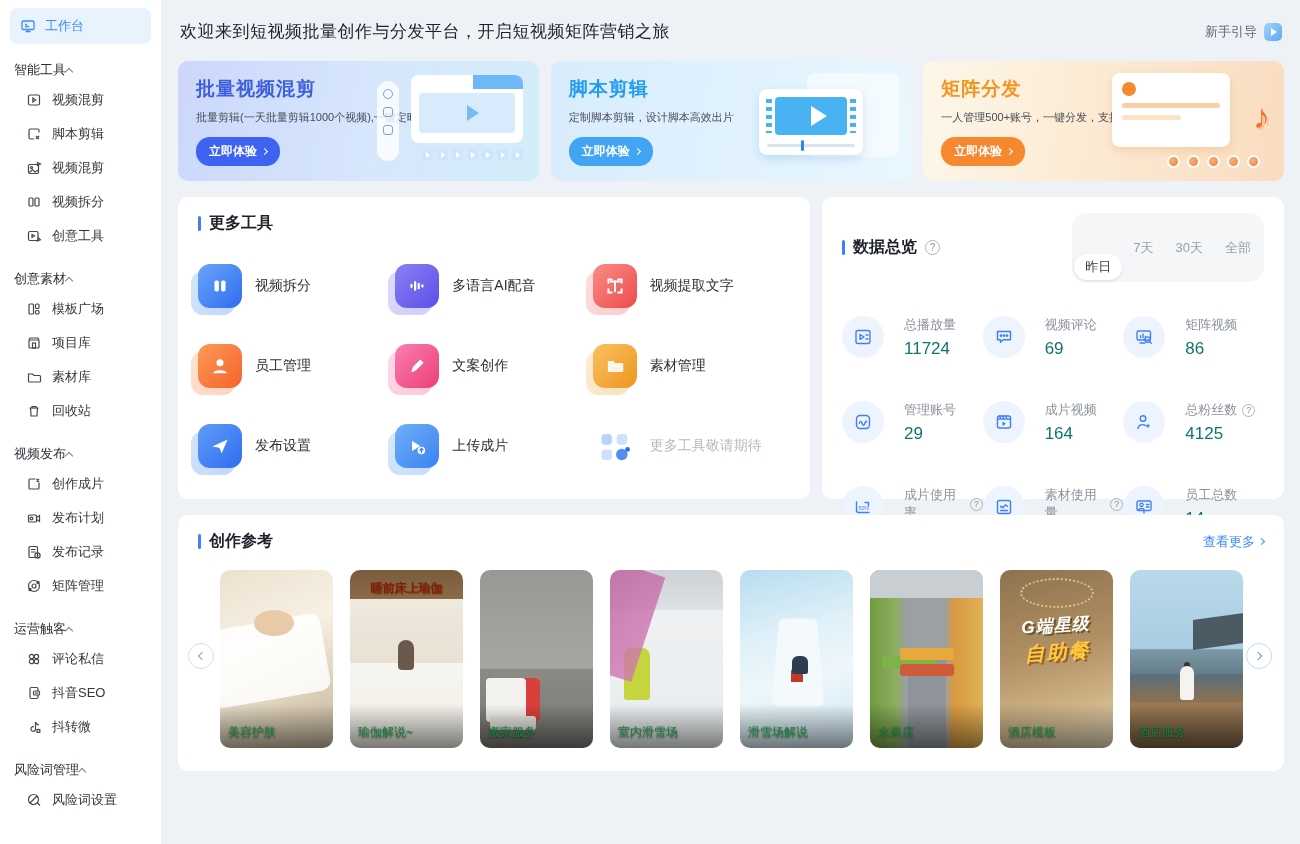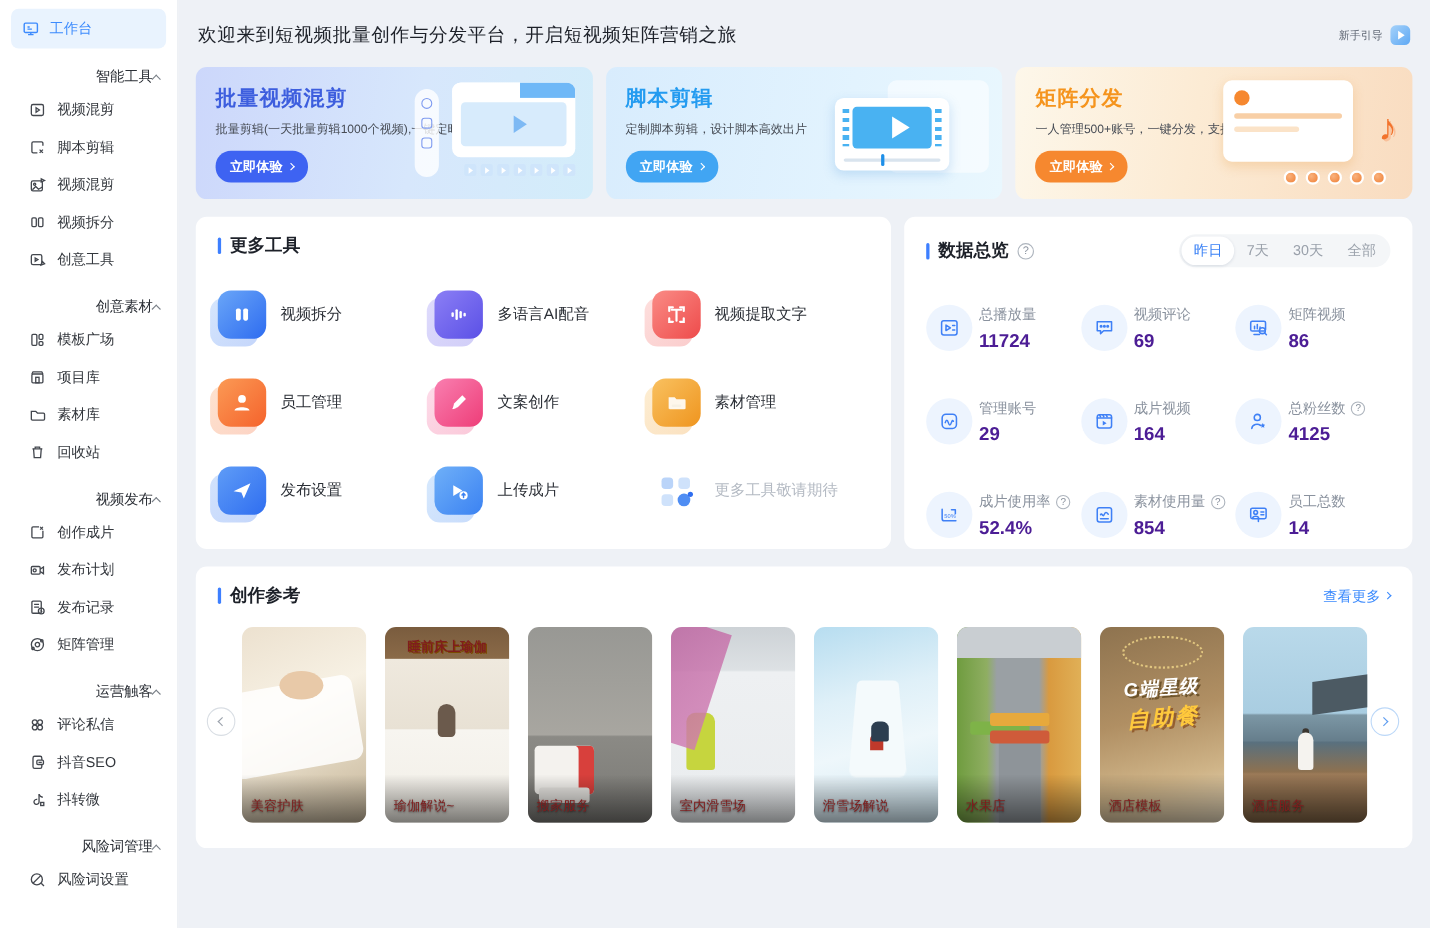--- a/index.html
+++ b/index.html
@@ -4,30 +4,30 @@
 <style>
   * { margin:0; padding:0; box-sizing:border-box; }
   html,body { width:1300px; height:844px; }
   body { font-family:"Liberation Sans","DejaVu Sans",sans-serif; background:#eef1f6; color:#1f2329; overflow:hidden; }
   .app { display:flex; width:1300px; height:844px; }
 
   
   .sidebar { width:162px; background:#fff; border-right:1px solid #edf0f4; padding:8px 10px; flex:none; overflow:hidden; }
   .ws-item { display:flex; align-items:center; gap:9px; background:#e9f3fe; color:#3d8bfd; border-radius:7px; padding:9px 10px; font-size:13px; cursor:pointer; }
   .ws-item svg { width:16px; height:16px; stroke:#3d8bfd; fill:none; stroke-width:1.3; flex:none; }
-  .side-sec-title { display:flex; justify-content:flex-end; align-items:center; font-size:13px; color:#2b2f36; margin:17px 4px 4px 4px; cursor:pointer; }
+  .side-sec-title { display:flex; justify-content:flex-start; align-items:center; font-size:13px; color:#2b2f36; margin:17px 4px 4px 4px; cursor:pointer; }
   .caret-up { width:6px; height:6px; border-top:1.4px solid #7a8088; border-left:1.4px solid #7a8088; transform:rotate(45deg); margin-right:2px; margin-top:3px; }
   .side-item { display:flex; align-items:center; gap:10px; font-size:13px; color:#33373d; padding:8px 2px 8px 16px; cursor:pointer; border-radius:6px; }
   .side-item svg { width:16px; height:16px; stroke:#43474e; fill:none; stroke-width:1.2; flex:none; }
 
   
   .main { flex:1; padding:10px 16px 0 16px; overflow:hidden; }
   .welcome-row { display:flex; justify-content:space-between; align-items:center; margin:10px 2px 18px 2px; }
   .welcome { font-size:17px; color:#1d2averaging129; color:#1d2129; letter-spacing:.5px; }
-  .guide { display:flex; align-items:center; gap:7px; font-size:10px; color:#5e6673; cursor:pointer; }
+  .guide { display:flex; align-items:center; gap:7px; font-size:13px; color:#5e6673; cursor:pointer; }
   .play-badge { width:18px; height:18px; border-radius:5px; background:linear-gradient(135deg,#a5d2fa,#5ea8f4); position:relative; }
   .play-badge::after { content:""; position:absolute; left:7px; top:5px; border-left:6px solid #fff; border-top:4px solid transparent; border-bottom:4px solid transparent; }
 
   
   .banners { display:flex; gap:12px; }
   .banner { flex:1; height:120px; border-radius:10px; position:relative; padding:15px 18px; overflow:hidden; cursor:pointer; }
   .banner-title { font-size:19px; font-weight:bold; letter-spacing:1px; }
   .banner-sub { font-size:11px; color:#474c55; margin-top:8px; white-space:nowrap; }
   .banner-cta { display:inline-flex; align-items:center; gap:5px; margin-top:12px; color:#fff; font-size:12px; font-weight:bold; border:none; border-radius:14px; padding:6px 13px; cursor:pointer; }
   .chev-r { display:inline-block; width:5px; height:5px; border-right:1.6px solid currentColor; border-bottom:1.6px solid currentColor; transform:rotate(-45deg); }
@@ -94,38 +94,38 @@
   .ti-blue2  { background:linear-gradient(135deg,#5f9cf7,#2f6ef0); }
   .ti-blue3  { background:linear-gradient(135deg,#6fb0f8,#3b82f2); }
   .ti-none   { background:transparent; }
   .ti-none::before { display:none; }
   .tool-label-disabled { color:#b4bac3; }
 
   
   .stats-head { display:flex; justify-content:space-between; align-items:center; }
   .tabs { display:flex; align-items:center; background:#f4f6f8; border-radius:15px; padding:2px; font-size:13px; color:#9aa1ab; }
   .tab { padding:4px 11px; cursor:pointer; border-radius:13px; }
-  .tab.active { background:#fff; color:#3b82f6; box-shadow:0 1px 3px rgba(20,40,80,.12); }
+  .tab.active { background:#fff; color:#404040; box-shadow:0 1px 3px rgba(20,40,80,.12);margin-top:39px; }
   .stats-grid { display:grid; grid-template-columns:1fr 1fr 1fr; row-gap:42px; margin-top:34px; }
-  .stat { display:flex; gap:6px; }
+  .stat { display:flex; gap:20px; }
   .stat-icon { width:42px; height:42px; border-radius:50%; background:#edf4fe; display:flex; align-items:center; justify-content:center; flex:none; }
   .stat-icon svg { stroke:#3f80f6; fill:none; stroke-width:1.4; stroke-linecap:round; stroke-linejoin:round; }
   .stat-label { font-size:13px; color:#8a929e; display:flex; align-items:center; gap:5px; }
   .stat-label .help-c { width:13px; height:13px; font-size:9px; }
-  .stat-value { font-size:17px; font-weight:bold; color:#4c1d95; margin-top:5px; }
+  .stat-value { font-size:17px; font-weight:normal; color:#0f766e; margin-top:5px; }
 
   
   .ref-panel { background:#fff; border-radius:10px; margin-top:16px; padding:16px 20px; height:256px; position:relative; }
   .ref-head { display:flex; justify-content:space-between; align-items:center;gap:40px; }
   .more-link { display:flex; align-items:center; gap:4px; color:#3d8bfd; font-size:13px; cursor:pointer; }
   .cards { display:flex; gap:17px; margin-top:18px; padding-left:22px; }
   .vcard { width:113px; height:178px; border-radius:10px; position:relative; overflow:hidden; flex:none; cursor:pointer; }
   .thumb { position:absolute; inset:0; }
   .vcard-shade { position:absolute; left:0; right:0; bottom:0; height:44px; background:linear-gradient(transparent,rgba(0,0,0,.5)); }
-  .vcard-label { position:absolute; left:8px; bottom:7px; color:#7f1d1d; font-size:12px; text-shadow:0 1px 2px rgba(0,0,0,.6); white-space:nowrap; }
+  .vcard-label { position:absolute; left:8px; bottom:7px; color:#15803d; font-size:12px; text-shadow:0 1px 2px rgba(0,0,0,.6); white-space:nowrap; }
   .nav-arrow { position:absolute; top:128px; width:26px; height:26px; border-radius:50%; background:#fff; border:1px solid #d9dee4; display:flex; align-items:center; justify-content:center; cursor:pointer; z-index:5; }
   .nav-arrow.left { left:10px; color:#9aa1ab; }
   .nav-arrow.right { right:12px; border-color:#bcd8f8; color:#5d9cf0; }
   .chev-l-s { width:6px; height:6px; border-left:1.6px solid currentColor; border-bottom:1.6px solid currentColor; transform:rotate(45deg); margin-left:2px; }
   .chev-r-s { width:6px; height:6px; border-right:1.6px solid currentColor; border-top:1.6px solid currentColor; transform:rotate(45deg); margin-right:2px; }
 
   
   .thumb-0 { background:linear-gradient(155deg,#ece1cf 0%,#f7f1e4 40%,#d9ccb4 75%,#c3b49a 100%); }
   .thumb-0::before { content:""; position:absolute; left:-14px; top:52px; width:120px; height:78px; background:rgba(255,255,255,.85); transform:rotate(-10deg); border-radius:10px; }
   .thumb-0::after { content:""; position:absolute; left:34px; top:40px; width:40px; height:26px; background:#e8c9a8; border-radius:50%; }

